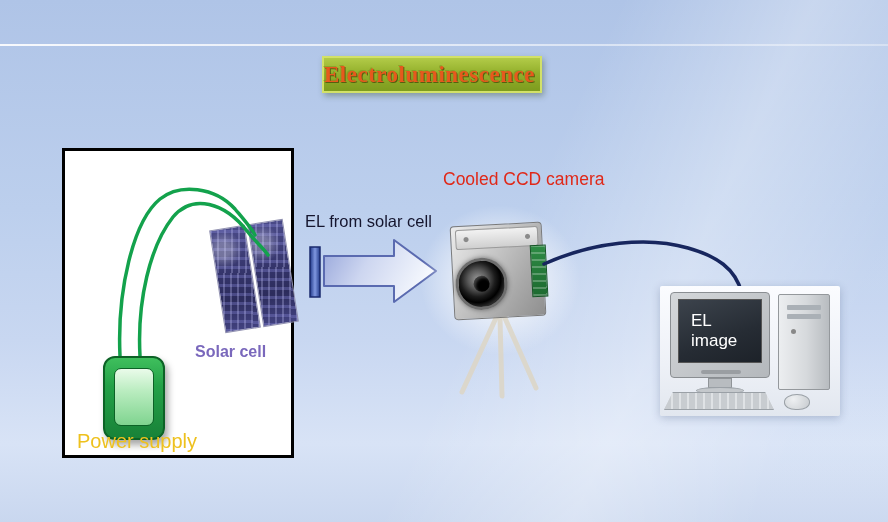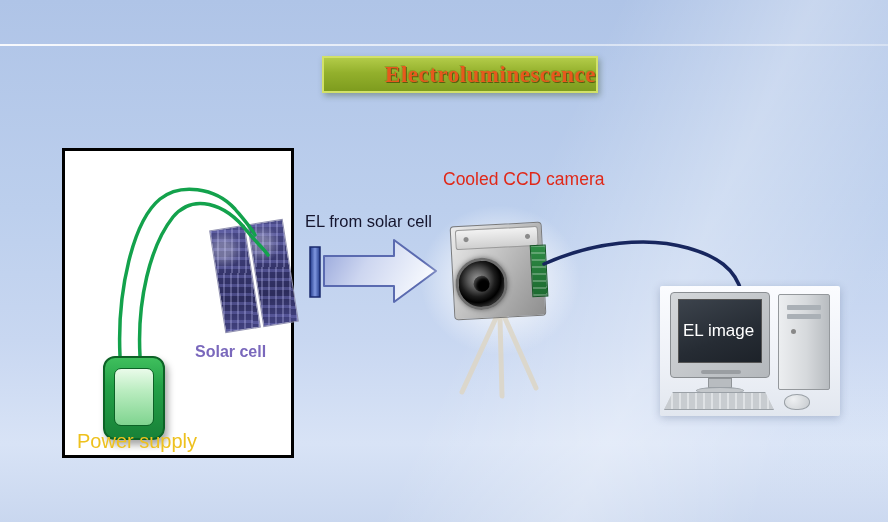--- a/index.html
+++ b/index.html
@@ -15,22 +15,22 @@
       linear-gradient(180deg, #afc4e7 0%, #bccfed 40%, #c8d7f1 65%, #d8e3f6 85%, #c9d7ef 100%);
   }
 
   .top-line {
     position: absolute; left: 0; top: 44px; width: 100%; height: 2px;
     background: linear-gradient(90deg, rgba(255,255,255,0.9), rgba(255,255,255,0.35));
   }
 
   
   .title-banner {
-    position: absolute; left: 322px; top: 56px; width: 276px; height: 37px;
-    display: flex; align-items: center; justify-content: flex-end;
+    position: absolute; left: 322px; top: 56px; width: 220px; height: 37px;
+    display: flex; align-items: center; justify-content: flex-start;
     background: linear-gradient(180deg, #b2cb48 0%, #93b02c 45%, #7e9c1e 100%);
     border: 2px solid #d2e168;
     box-shadow: 2px 3px 6px rgba(40,60,20,0.35);
   }
   .title-text {
     font-family: "Liberation Serif", serif;
     font-size: 23px; font-weight: bold; letter-spacing: 0.5px;
     color: #e6591d;
     text-shadow: 1px 1px 0 rgba(70,72,10,0.75), -1px -1px 0 rgba(120,140,30,0.5);
   }
@@ -135,21 +135,21 @@
   }
   .monitor {
     position: absolute; left: 10px; top: 6px; width: 100px; height: 86px;
     background: linear-gradient(135deg, #d4d7da, #b4b8bc);
     border: 1px solid #8a8e92; border-radius: 4px;
   }
   .screen {
     position: absolute; left: 7px; top: 6px; width: 84px; height: 64px;
     background: linear-gradient(160deg, #3c434c 0%, #262c34 60%, #1d2229 100%);
     border: 1px solid #555;
-    display: flex; align-items: center; padding-left: 4px;
+    display: flex; align-items: center; padding-left: 12px;
     color: #fff; font-size: 17px;
   }
   .monitor-controls {
     position: absolute; left: 30px; bottom: 3px; width: 40px; height: 4px;
     background: #9a9ea2; border-radius: 2px;
   }
   .monitor-stand {
     position: absolute; left: 48px; top: 92px; width: 24px; height: 10px;
     background: #b8bcc0; border: 1px solid #909498;
   }

